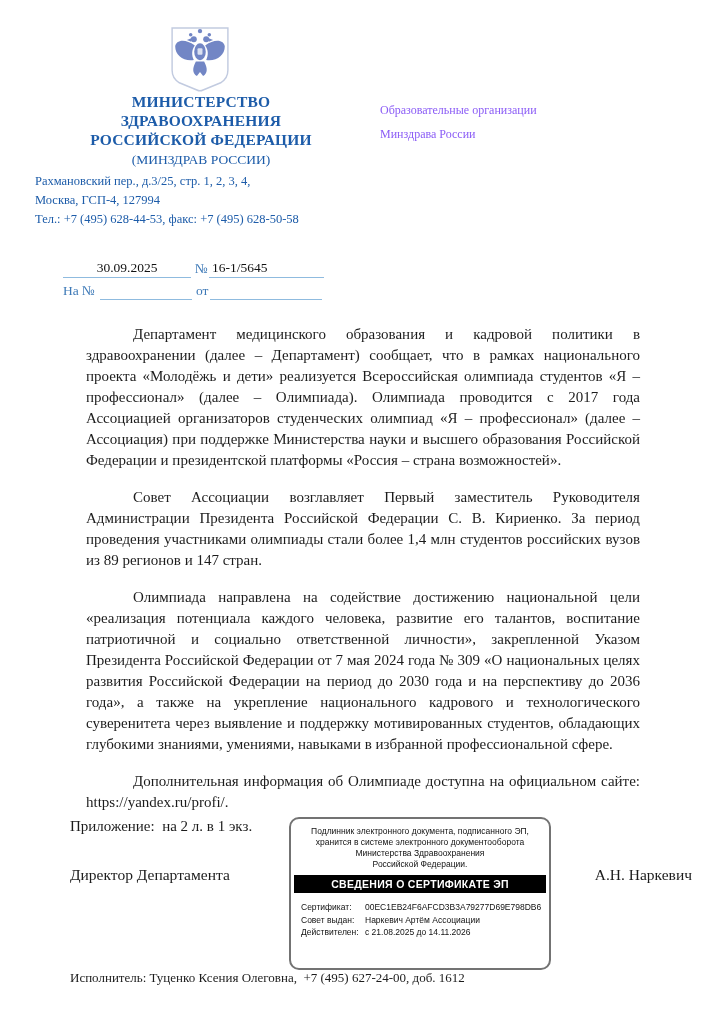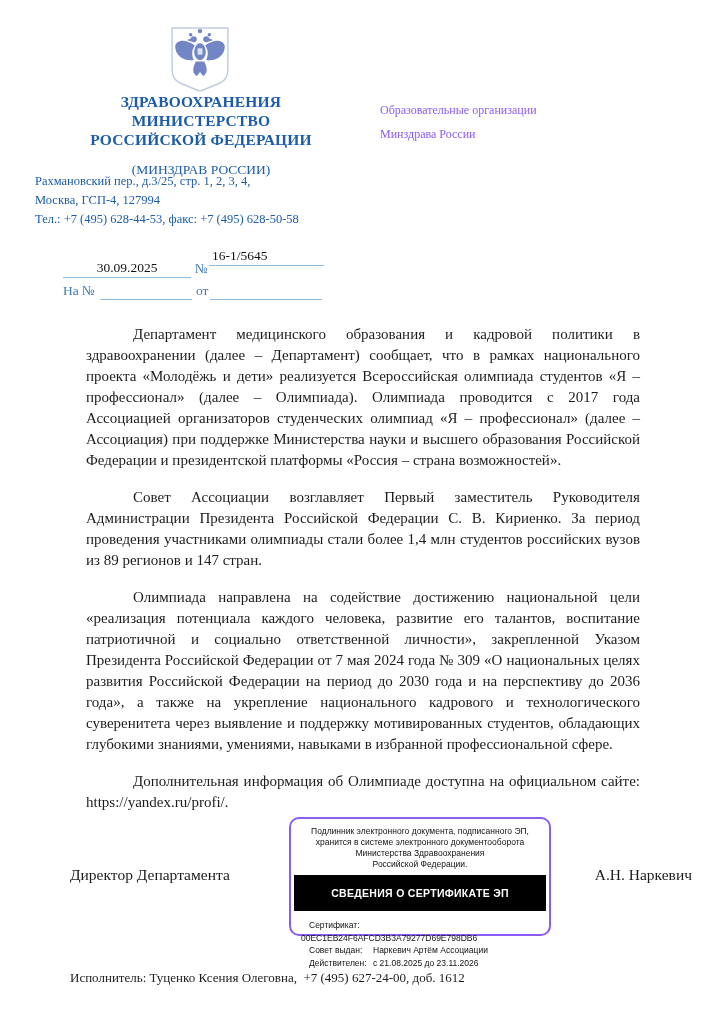--- a/index.html
+++ b/index.html
@@ -5,52 +5,52 @@
   html,body{margin:0;padding:0;background:#e8e8e8;}
   .page{
     position:relative;width:724px;height:1024px;margin:0 auto;background:#ffffff;
     font-family:"Liberation Serif","DejaVu Serif",serif;color:#1c1c1c;overflow:hidden;
   }
   .abs{position:absolute;}
   
   .emblem{left:169px;top:24px;width:62px;height:70px;}
   .ministry{left:35px;top:92px;width:332px;text-align:center;color:#1d5ca9;}
   .ministry .m-line{font-weight:bold;font-size:15.5px;line-height:19px;letter-spacing:.2px;}
-  .ministry .m-short{font-size:13.5px;line-height:18px;margin-top:12px;}
+  .ministry .m-short{font-size:13.5px;line-height:18px;margin-top:2px;}
   .address{left:35px;top:172px;width:332px;text-align:left;color:#1d5ca9;font-size:12.5px;line-height:19px;}
   
   .ref{font-size:13.5px;color:#111;margin-top:24px;}
   .ref-line{border-bottom:1px solid #8fbbdf;height:17px;display:inline-block;}
   .blue{color:#3d79b7;}
   .date-cell{left:63px;top:236px;width:128px;text-align:center;}
   .no-sign{left:195px;top:237px;}
-  .num-cell{left:209px;top:224px;width:112px;text-align:left;padding-left:3px;}
+  .num-cell{left:209px;top:236px;width:112px;text-align:left;padding-left:3px;}
   .na-label{left:63px;top:259px;}
   .na-line{left:100px;top:258px;width:92px;}
   .ot-label{left:196px;top:259px;}
   .ot-line{left:210px;top:258px;width:112px;}
   
   .recipient{left:380px;top:98px;width:310px;font-size:12px;line-height:24px;color:#8b5cf6;}
   
   .body-text{left:70px;top:308px;width:586px;font-size:15px;line-height:21px;text-align:justify;}
   .body-text p{margin:16px;text-indent:47px;}
   
   .attachment{left:70px;top:818px;font-size:15px;white-space:pre;}
   .sig-pos{left:70px;top:866px;font-size:15.5px;}
   .sig-name{left:540px;top:866px;width:152px;text-align:right;font-size:15.5px;}
   
   .stamp{
-    left:289px;top:817px;width:262px;height:119px;
-    border:2px solid #8b5cf6;border-radius:10px;background:#fff;
+    left:289px;top:817px;width:262px;height:153px;
+    border:2px solid #737373;border-radius:10px;background:#fff;
     font-family:"Liberation Sans","DejaVu Sans",sans-serif;color:#111;box-sizing:border-box;
   }
   .stamp-head{padding:7px 8px 3px;font-size:8.5px;line-height:11px;text-align:center;white-space:pre-line;}
-  .stamp-bar{background:#000;color:#fff;margin:2px 3px;padding:12px 0;font-size:10.5px;font-weight:bold;text-align:center;letter-spacing:.3px;}
+  .stamp-bar{background:#000;color:#fff;margin:2px 3px;padding:3px 0;font-size:10.5px;font-weight:bold;text-align:center;letter-spacing:.3px;}
   .stamp-rows{padding:6px 6px 0 10px;font-size:8.5px;line-height:12.5px;}
-  .stamp-rows .lbl{display:inline-block;width:64px;margin-left:8px;}
+  .stamp-rows .lbl{display:inline-block;width:64px;}
   
   .footer{left:70px;top:934px;font-size:13px;line-height:17.5px;white-space:pre;}
 </style>
 </head>
 <body>
 
 <div class="page">
 
   <div class="abs emblem">
     <svg viewBox="0 0 60 66" width="62" height="70">
@@ -66,22 +66,22 @@
         <ellipse cx="30" cy="26" rx="5.6" ry="8.2"></ellipse>
         <path d="M25,20 C15,12.5 6.5,15 6,21 C6,29.5 14,35.5 24,34 C21.8,29.8 21.8,24 25,20 Z"></path>
         <path d="M35,20 C45,12.5 53.5,15 54,21 C54,29.5 46,35.5 36,34 C38.2,29.8 38.2,24 35,20 Z"></path>
         <path d="M26,35.5 C22.5,42 22.5,47 27,49.5 L30,45.5 L33,49.5 C37.5,47 37.5,42 34,35.5 Z"></path>
       </g>
       <rect x="27.6" y="22.5" width="4.8" height="6.5" rx="1" fill="#ffffff" opacity="0.75"></rect>
     </svg>
   </div>
 
   <div class="abs ministry">
+    <div class="m-line">МИНИСТЕРСТВО</div>
     <div class="m-line">ЗДРАВООХРАНЕНИЯ</div>
-    <div class="m-line">МИНИСТЕРСТВО</div>
     <div class="m-line">РОССИЙСКОЙ ФЕДЕРАЦИИ</div>
     <div class="m-short">(МИНЗДРАВ РОССИИ)</div>
   </div>
 
   <div class="abs address">
     <div>Рахмановский пер., д.3/25, стр. 1, 2, 3, 4,</div>
     <div>Москва, ГСП-4, 127994</div>
     <div>Тел.: +7 (495) 628-44-53, факс: +7 (495) 628-50-58</div>
   </div>
 
@@ -98,34 +98,35 @@
     <div>Минздрава России</div>
   </div>
 
   <div class="abs body-text">
     <p>Департамент медицинского образования и кадровой политики в здравоохранении (далее – Департамент) сообщает, что в рамках национального проекта «Молодёжь и дети» реализуется Всероссийская олимпиада студентов «Я – профессионал» (далее – Олимпиада). Олимпиада проводится с 2017 года Ассоциацией организаторов студенческих олимпиад «Я – профессионал» (далее – Ассоциация) при поддержке Министерства науки и высшего образования Российской Федерации и президентской платформы «Россия – страна возможностей».</p>
     <p>Совет Ассоциации возглавляет Первый заместитель Руководителя Администрации Президента Российской Федерации С. В. Кириенко. За период проведения участниками олимпиады стали более 1,4 млн студентов российских вузов из 89 регионов и 147 стран.</p>
     <p>Олимпиада направлена на содействие достижению национальной цели «реализация потенциала каждого человека, развитие его талантов, воспитание патриотичной и социально ответственной личности», закрепленной Указом Президента Российской Федерации от 7 мая 2024 года № 309 «О национальных целях развития Российской Федерации на период до 2030 года и на перспективу до 2036 года», а также на укрепление национального кадрового и технологического суверенитета через выявление и поддержку мотивированных студентов, обладающих глубокими знаниями, умениями, навыками в избранной профессиональной сфере.</p>
     <p>Дополнительная информация об Олимпиаде доступна на официальном сайте: https://yandex.ru/profi/.</p>
   </div>
 
+  <div class="abs attachment">Приложение:  на 2 л. в 1 экз.</div>
 
   <div class="abs sig-pos">Директор Департамента</div>
   <div class="abs sig-name">А.Н. Наркевич</div>
 
   <div class="abs stamp">
     <div class="stamp-head">Подлинник электронного документа, подписанного ЭП,
 хранится в системе электронного документооборота
 Министерства Здравоохранения
 Российской Федерации.</div>
     <div class="stamp-bar">СВЕДЕНИЯ О СЕРТИФИКАТЕ ЭП</div>
     <div class="stamp-rows">
       <div><span class="lbl">Сертификат:</span><span>00EC1EB24F6AFCD3B3A79277D69E798DB6</span></div>
       <div><span class="lbl">Совет выдан:</span><span>Наркевич Артём Ассоциации</span></div>
-      <div><span class="lbl">Действителен:</span><span>с 21.08.2025 до 23.11.2026</span></div>
+      <div><span class="lbl">Действителен:</span><span>с 21.08.2025 до 14.11.2026</span></div>
     </div>
   </div>
 
   <div class="abs footer">
     <div>Исполнитель: Туценко Ксения Олеговна,  +7 (495) 627-24-00, доб. 1612</div>
     <div>Электронная почта: TutsenkoKO@minzdrav.gov.ru</div>
   </div>
 
 </div>
 

